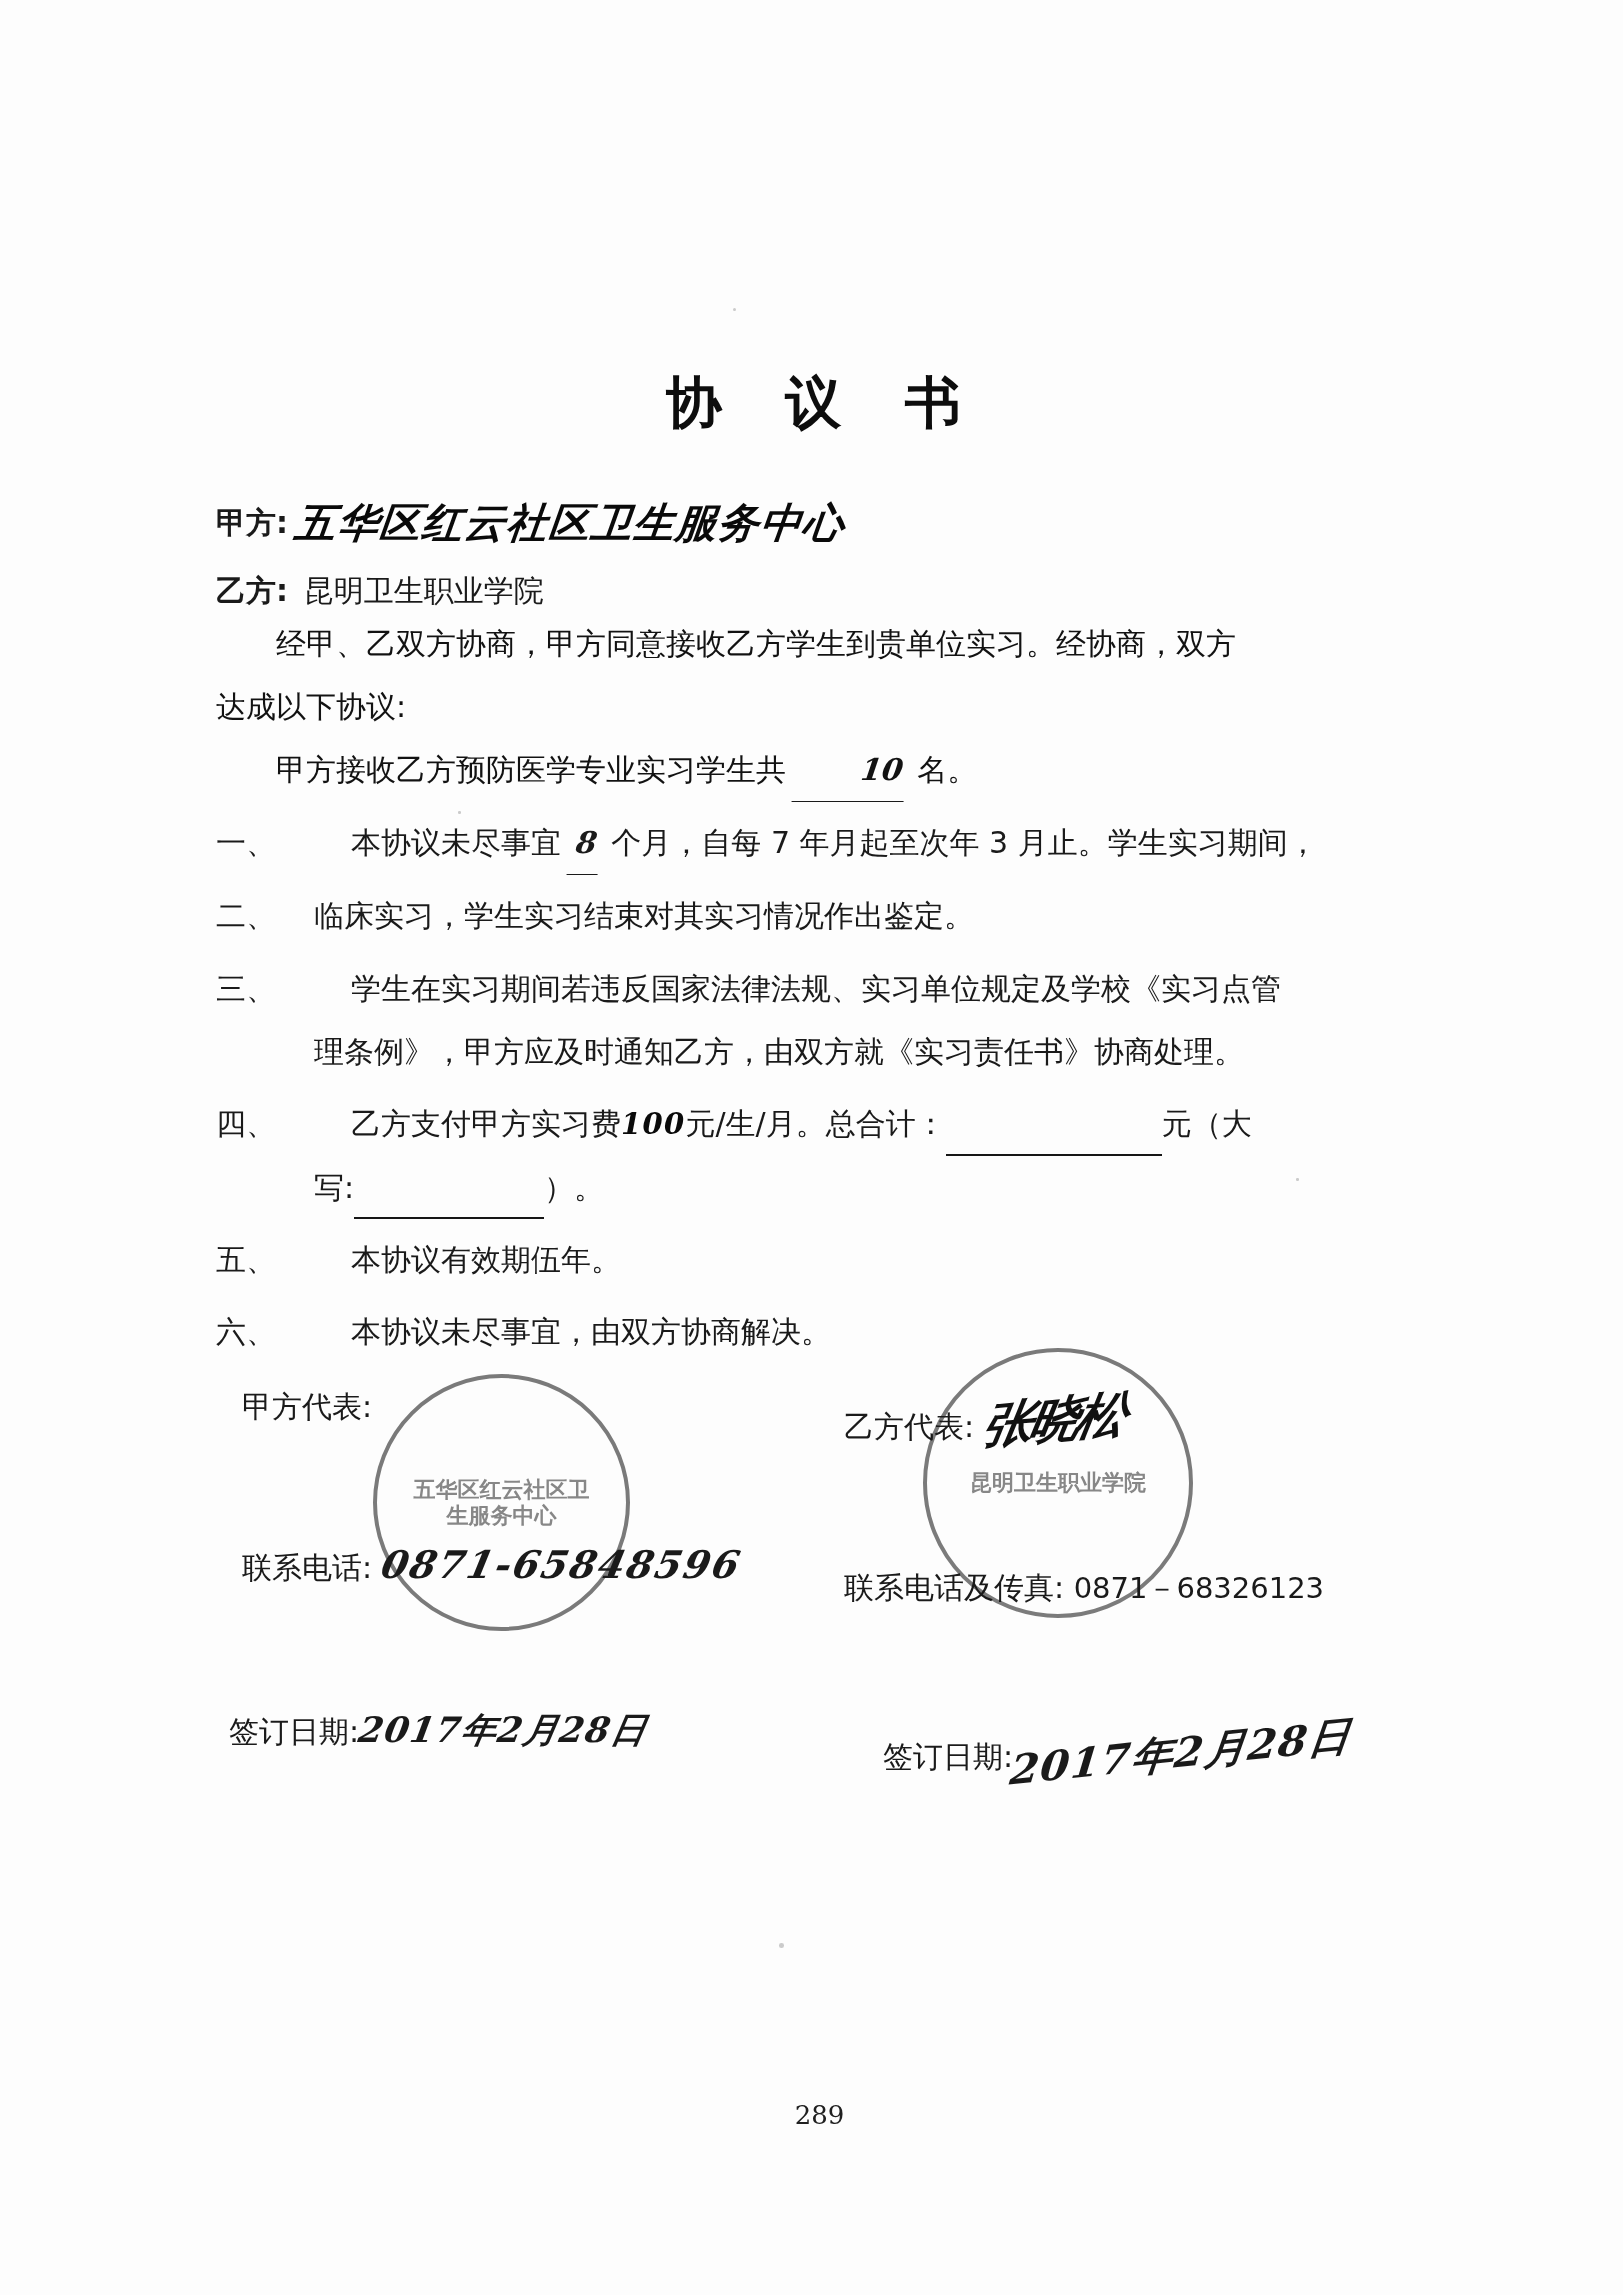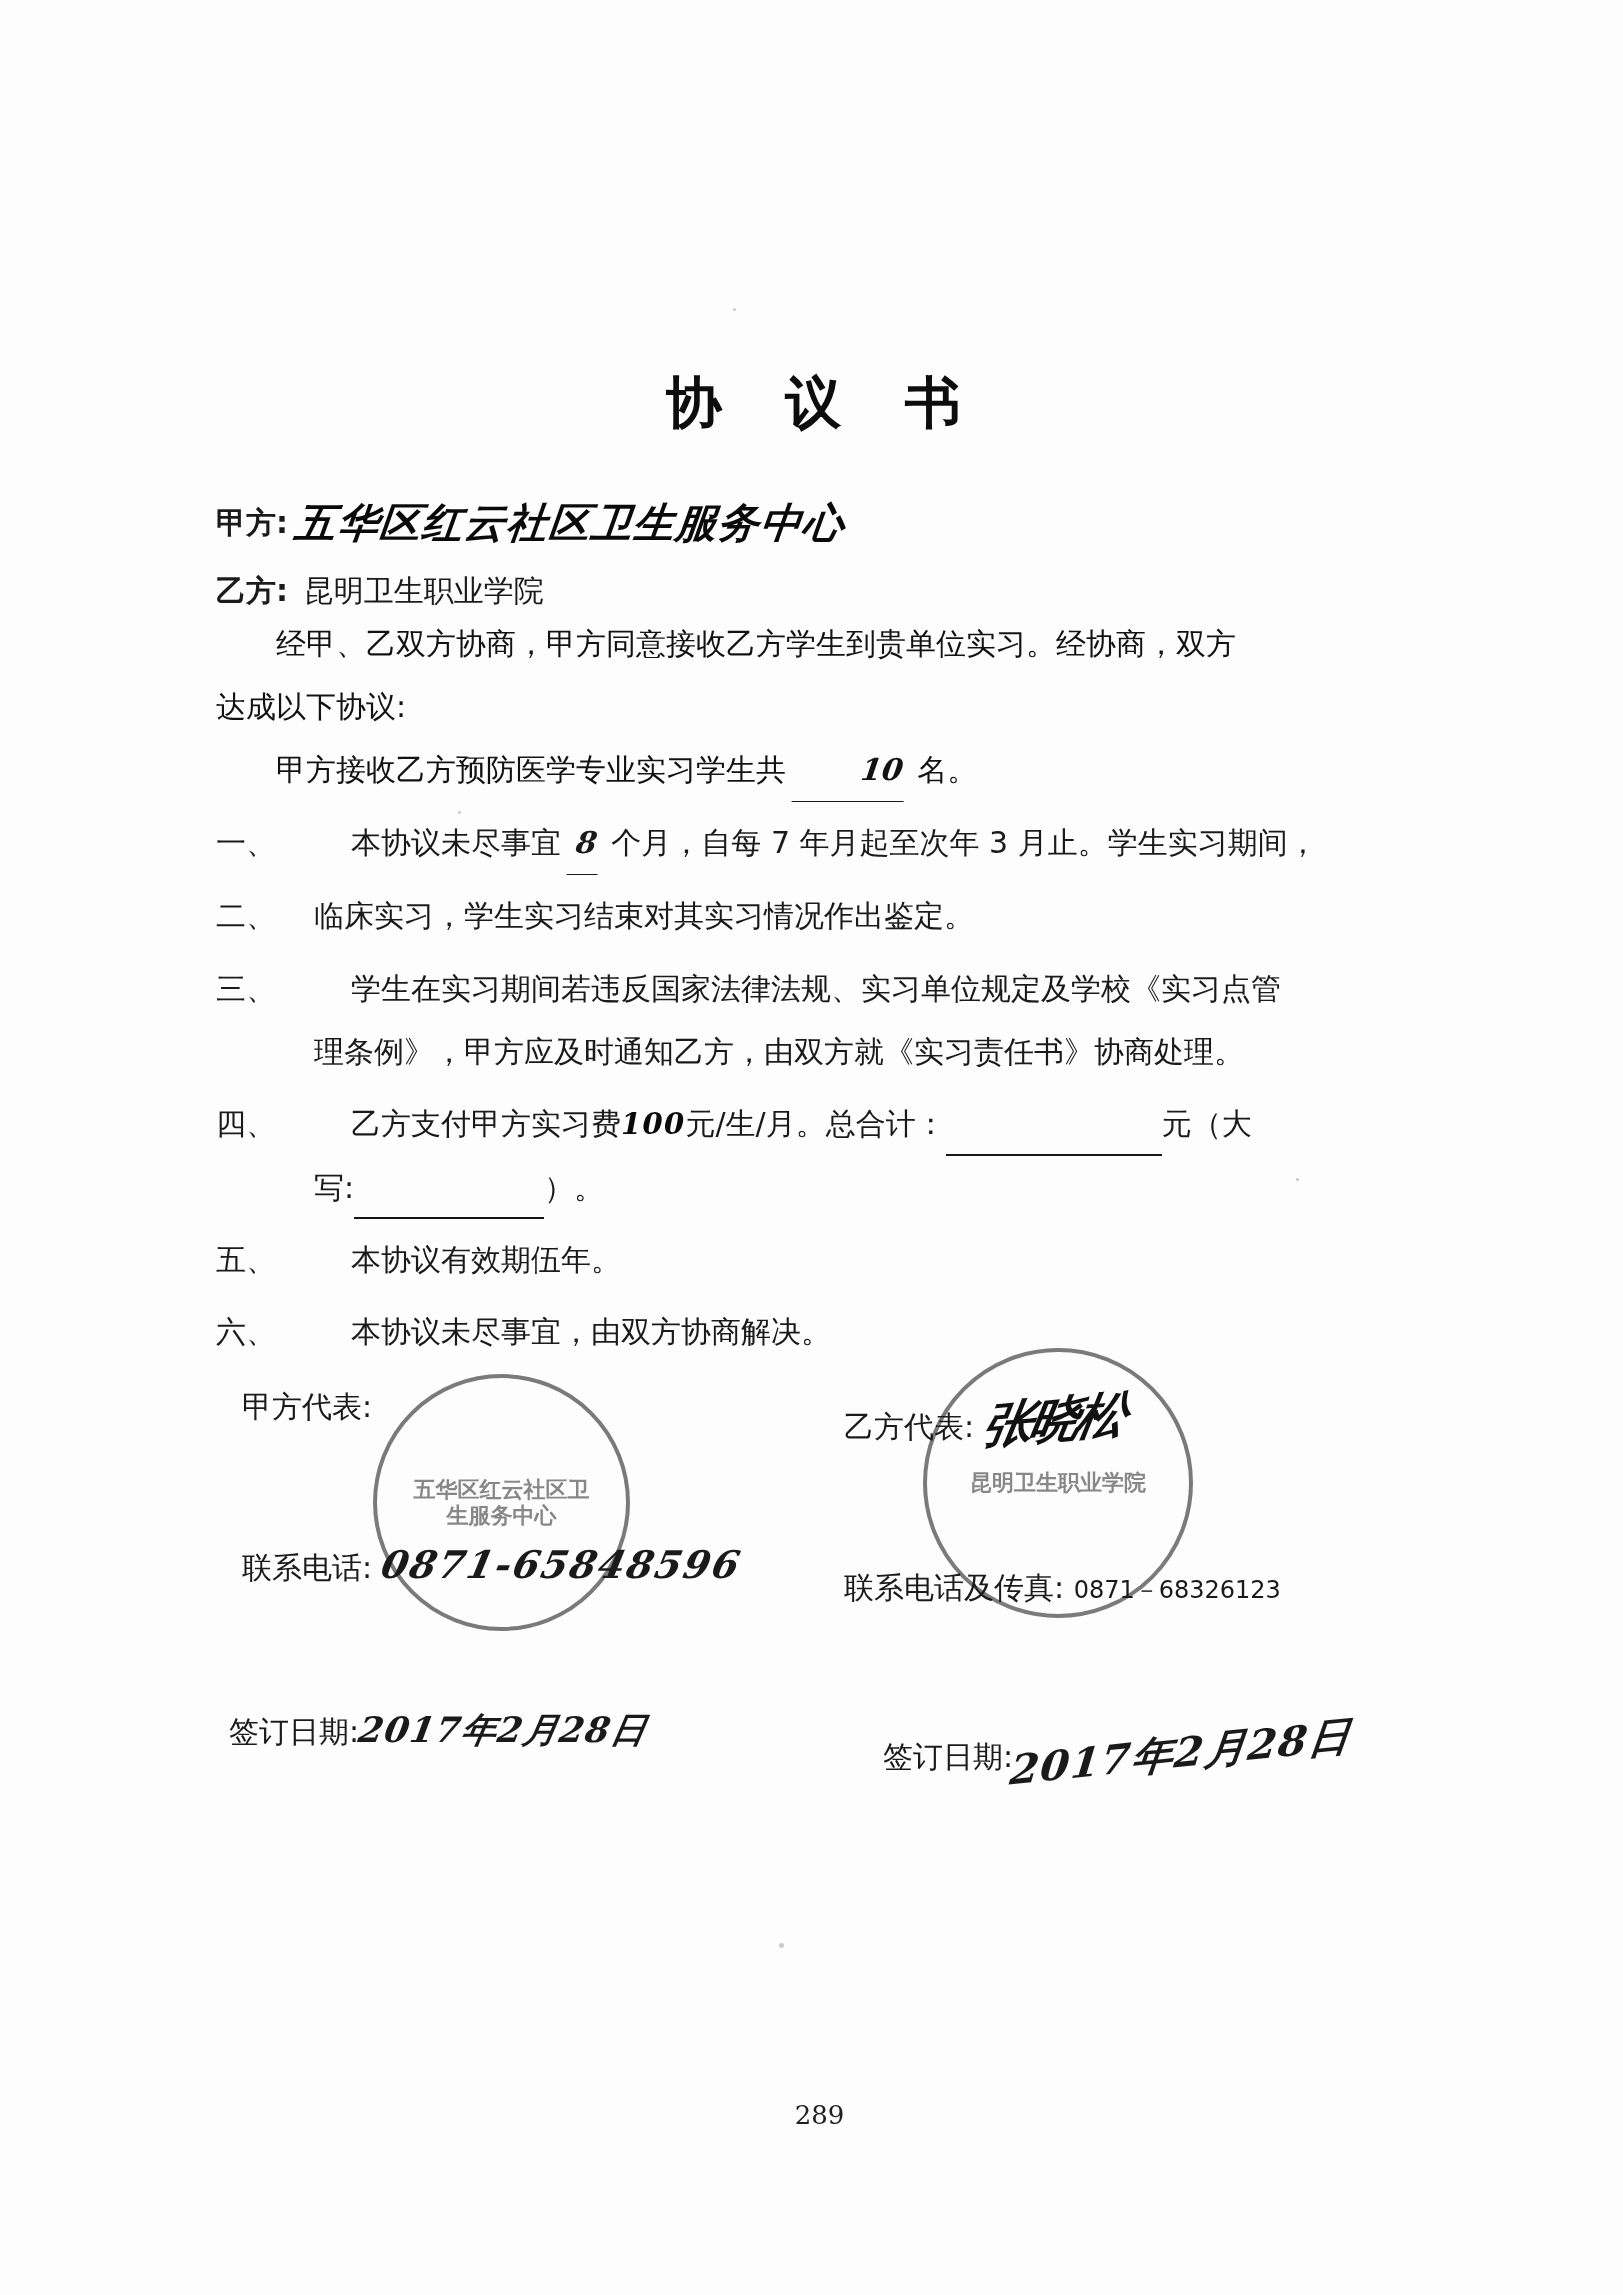--- a/index.html
+++ b/index.html
@@ -312,21 +312,21 @@
         </div>
       </div>
 
       <div class="sig-right">
         <div>
           <span>乙方代表:</span>
           <span class="sig-scrawl">张晓松</span>
         </div>
         <div class="row2">
           <span>联系电话及传真:</span>
-          <span style="font-size:24px;">0871－68326123</span>
+          <span style="font-size:29px;">0871－68326123</span>
         </div>
       </div>
     </div>
 
     <div class="date-row">
       <div class="date-left">
         <span>签订日期:</span><span class="date-hand">2017年2月28日</span>
       </div>
       <div class="date-right">
         <span>签订日期:</span><span class="date-hand date-hand-big">2017年2月28日</span>

